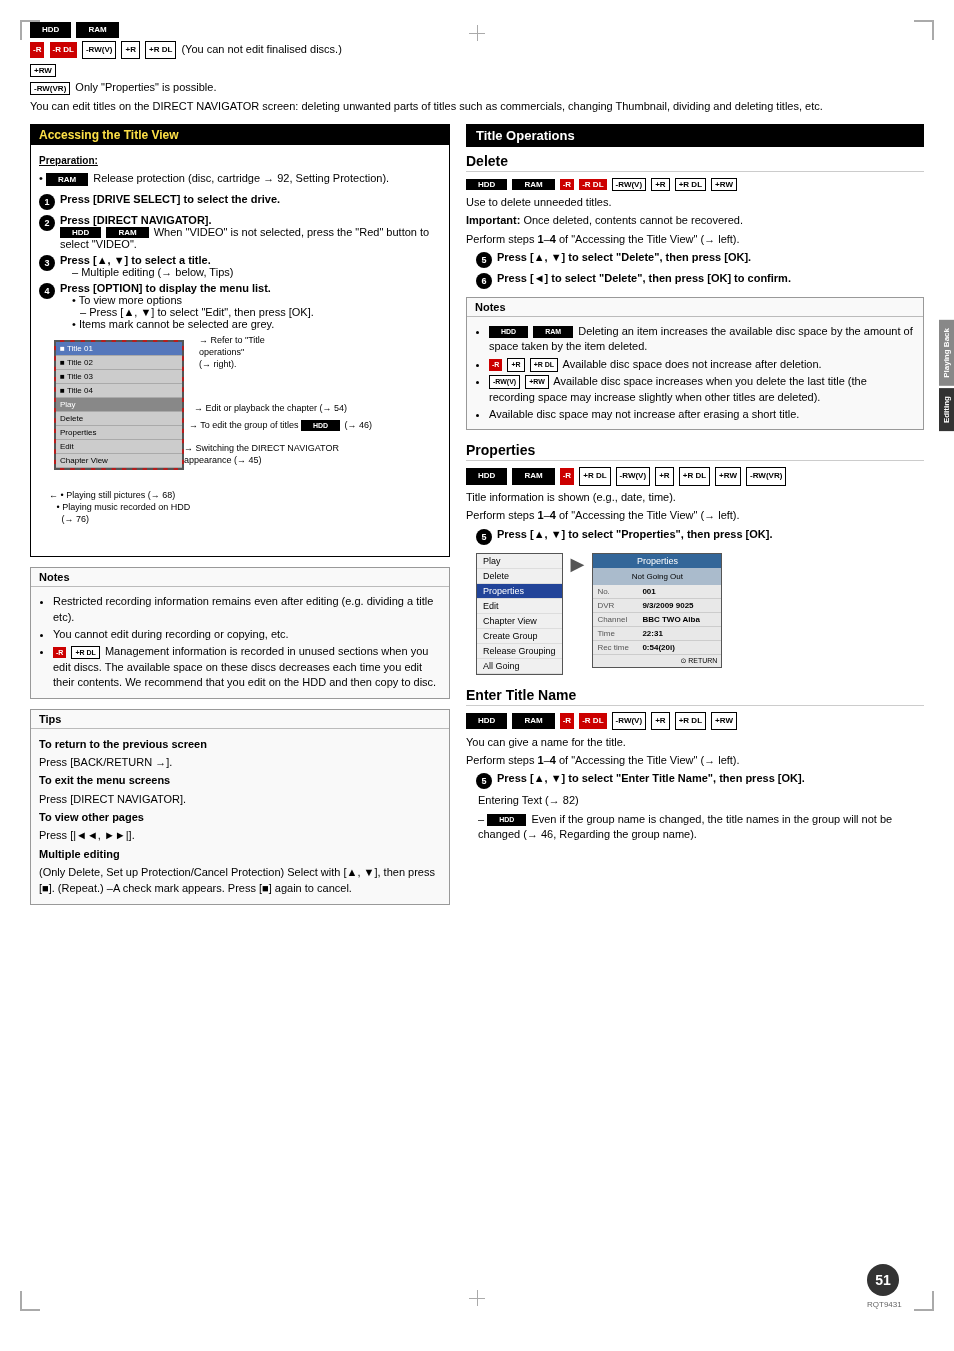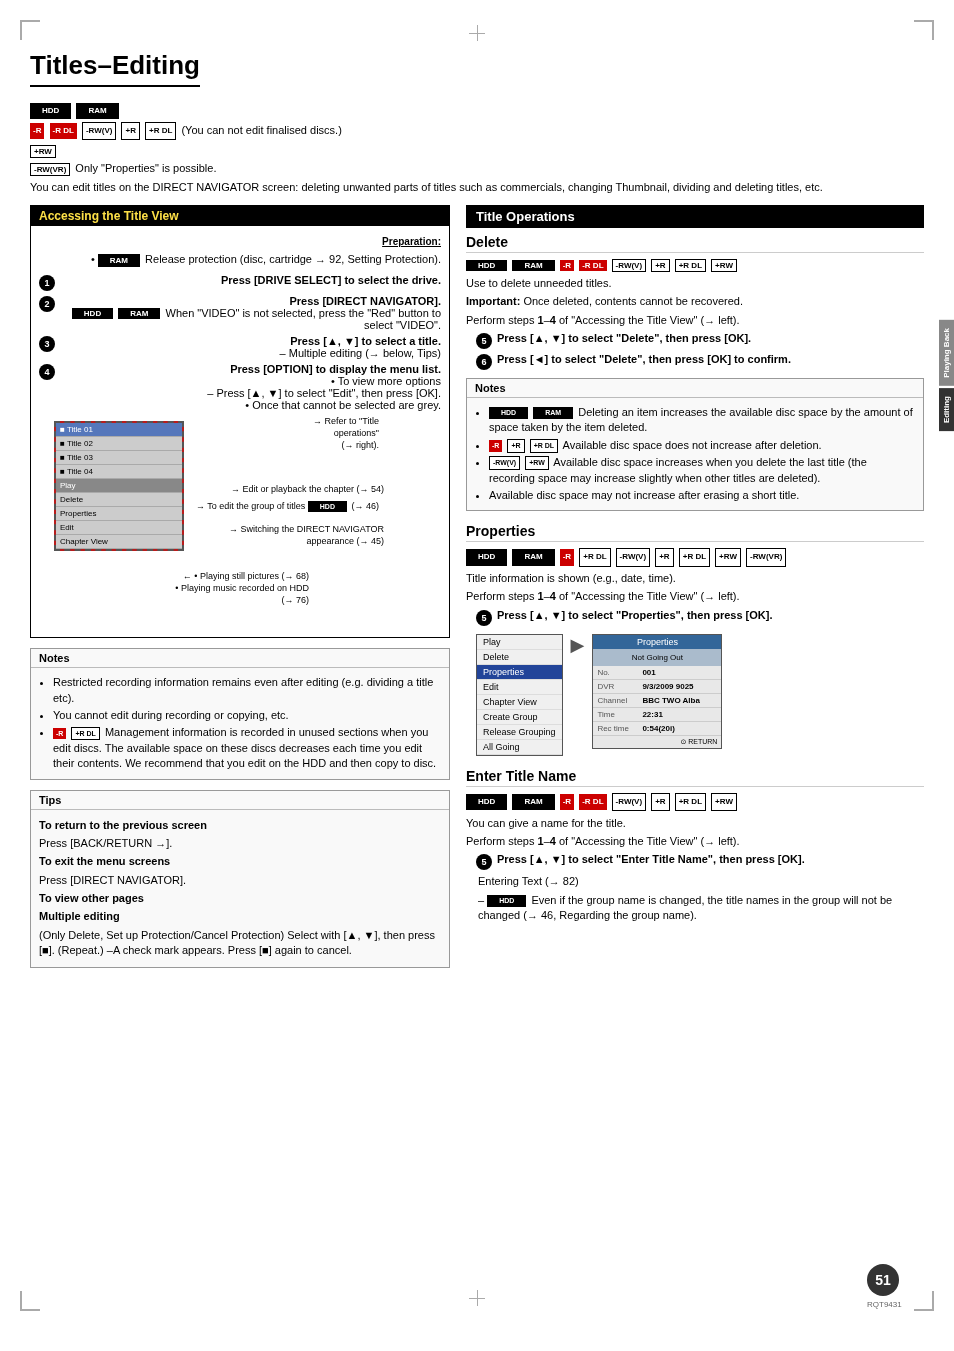--- a/index.html
+++ b/index.html
@@ -120,21 +120,20 @@
     }
     .section-box-header {
       background: #000;
       color: #fde047;
       font-weight: bold;
       font-size: 12px;
       padding: 3px 8px;
     }
     .section-box-content {
       padding: 6px 8px;
-      text-align: right;
     }
 
     
     .info-box {
       border: 1px solid #999;
       margin-bottom: 10px;
       background: #f9f9f9;
     }
     .info-box-header {
       font-weight: bold;
@@ -312,21 +311,20 @@
 <div class="page">
   
   <div class="corner-mark corner-tl"></div>
   <div class="corner-mark corner-tr"></div>
   <div class="corner-mark corner-bl"></div>
   <div class="corner-mark corner-br"></div>
   <div class="crosshair crosshair-top"></div>
   <div class="crosshair crosshair-bottom"></div>
 
   
-  <h1 class="page-title">Titles–Editing</h1>
 
   
   <div class="top-badges">
     <span class="badge">HDD</span>
     <span class="badge">RAM</span>
     <br>
     <span class="badge-red">-R</span>
     <span class="badge-red">-R DL</span>
     <span class="badge-outline">-RW(V)</span>
     <span class="badge-outline">+R</span>
@@ -380,21 +378,21 @@
               <span class="indent">– Multiple editing (→ below, Tips)</span>
             </div>
           </div>
 
           <div class="step">
             <span class="step-num">4</span>
             <div class="step-content">
               <span class="bold">Press [OPTION] to display the menu list.</span><br>
               <span class="indent">• To view more options</span><br>
               <span class="indent2">– Press [▲, ▼] to select "Edit", then press [OK].</span><br>
-              <span class="indent">• Once that cannot be selected are grey.</span>
+              <span class="indent">• Items mark cannot be selected are grey.</span>
             </div>
           </div>
 
           <div class="diagram-container" style="height:210px;">
 
             <div class="screen-block" style="width:130px; top:5px; left:15px;">
               <div class="screen-row highlighted">■ Title 01</div>
               <div class="screen-row">■ Title 02</div>
               <div class="screen-row">■ Title 03</div>
               <div class="screen-row">■ Title 04</div>
@@ -443,20 +441,21 @@
       </div>
 
       <div class="info-box">
         <div class="info-box-header">Tips</div>
         <div class="info-box-content">
           <p><span class="bold">To return to the previous screen</span></p>
           <p>Press [BACK/RETURN →].</p>
           <p><span class="bold">To exit the menu screens</span></p>
           <p>Press [DIRECT NAVIGATOR].</p>
           <p><span class="bold">To view other pages</span></p>
+          <p>Press [|◄◄, ►►|].</p>
           <p><span class="bold">Multiple editing</span></p>
           <p>(Only Delete, Set up Protection/Cancel Protection) Select with [▲, ▼], then press [■]. (Repeat.) –A check mark appears. Press [■] again to cancel.</p>
         </div>
       </div>
 
     </div>
 
     <div class="right-col">
 
       <div class="right-section-title">Title Operations</div>

